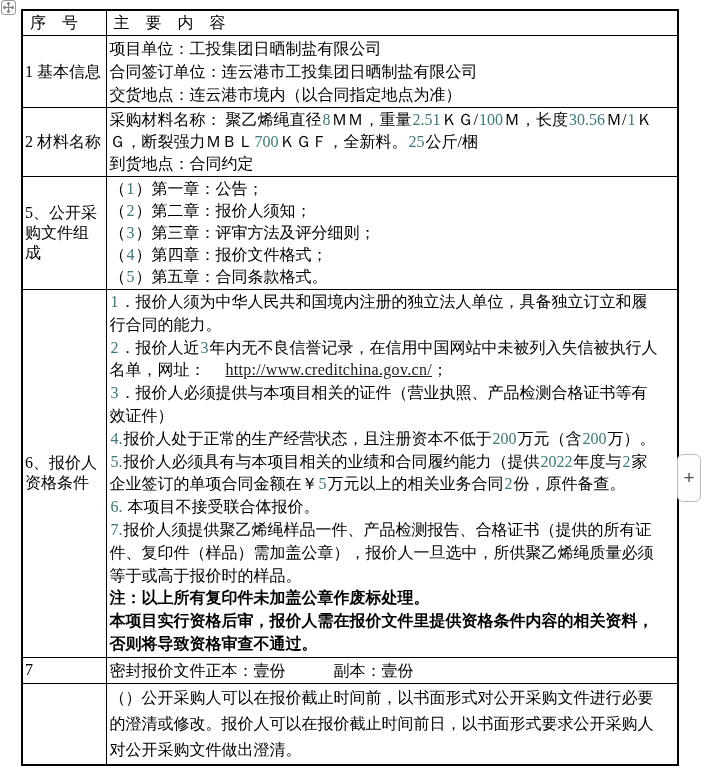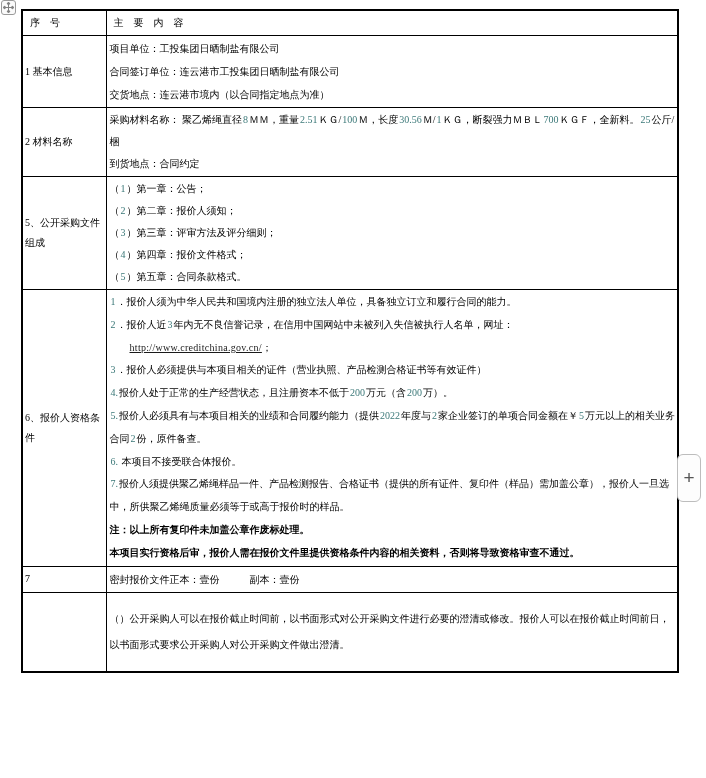--- a/index.html
+++ b/index.html
@@ -9,23 +9,23 @@
     overflow:hidden;
   }
   
   table.doc{
     position:absolute;left:21px;top:9px;width:656px;
     border-collapse:collapse;table-layout:fixed;
     border:2px solid #000;
   }
   col.c1{width:84px;}
   col.c2{width:572px;}
-  td{border:1px solid #000;vertical-align:middle;padding:0;font-size:10px;line-height:23px;}
+  td{border:1px solid #000;vertical-align:middle;padding:0;font-size:16px;line-height:23px;}
   td.lbl{padding:1px 2px 1px 2px;line-height:20px;word-break:break-all;}
-  td.cnt{padding:1px 2px 1px 3px;}
+  td.cnt{padding:1px 18px 1px 3px;}
   td.hdr{line-height:22px;padding-left:7px;}
   tr.rh{height:24px;}
   tr.r1{height:70px;}
   tr.r2{height:67px;}
   tr.r2 td.cnt{line-height:22px;}
   tr.r3{height:42px;}
   tr.r4{height:71px;}
   tr.r4 td.cnt{line-height:23px;}
   tr.r5{height:110px;}
   tr.r5 td.cnt{line-height:22px;}

